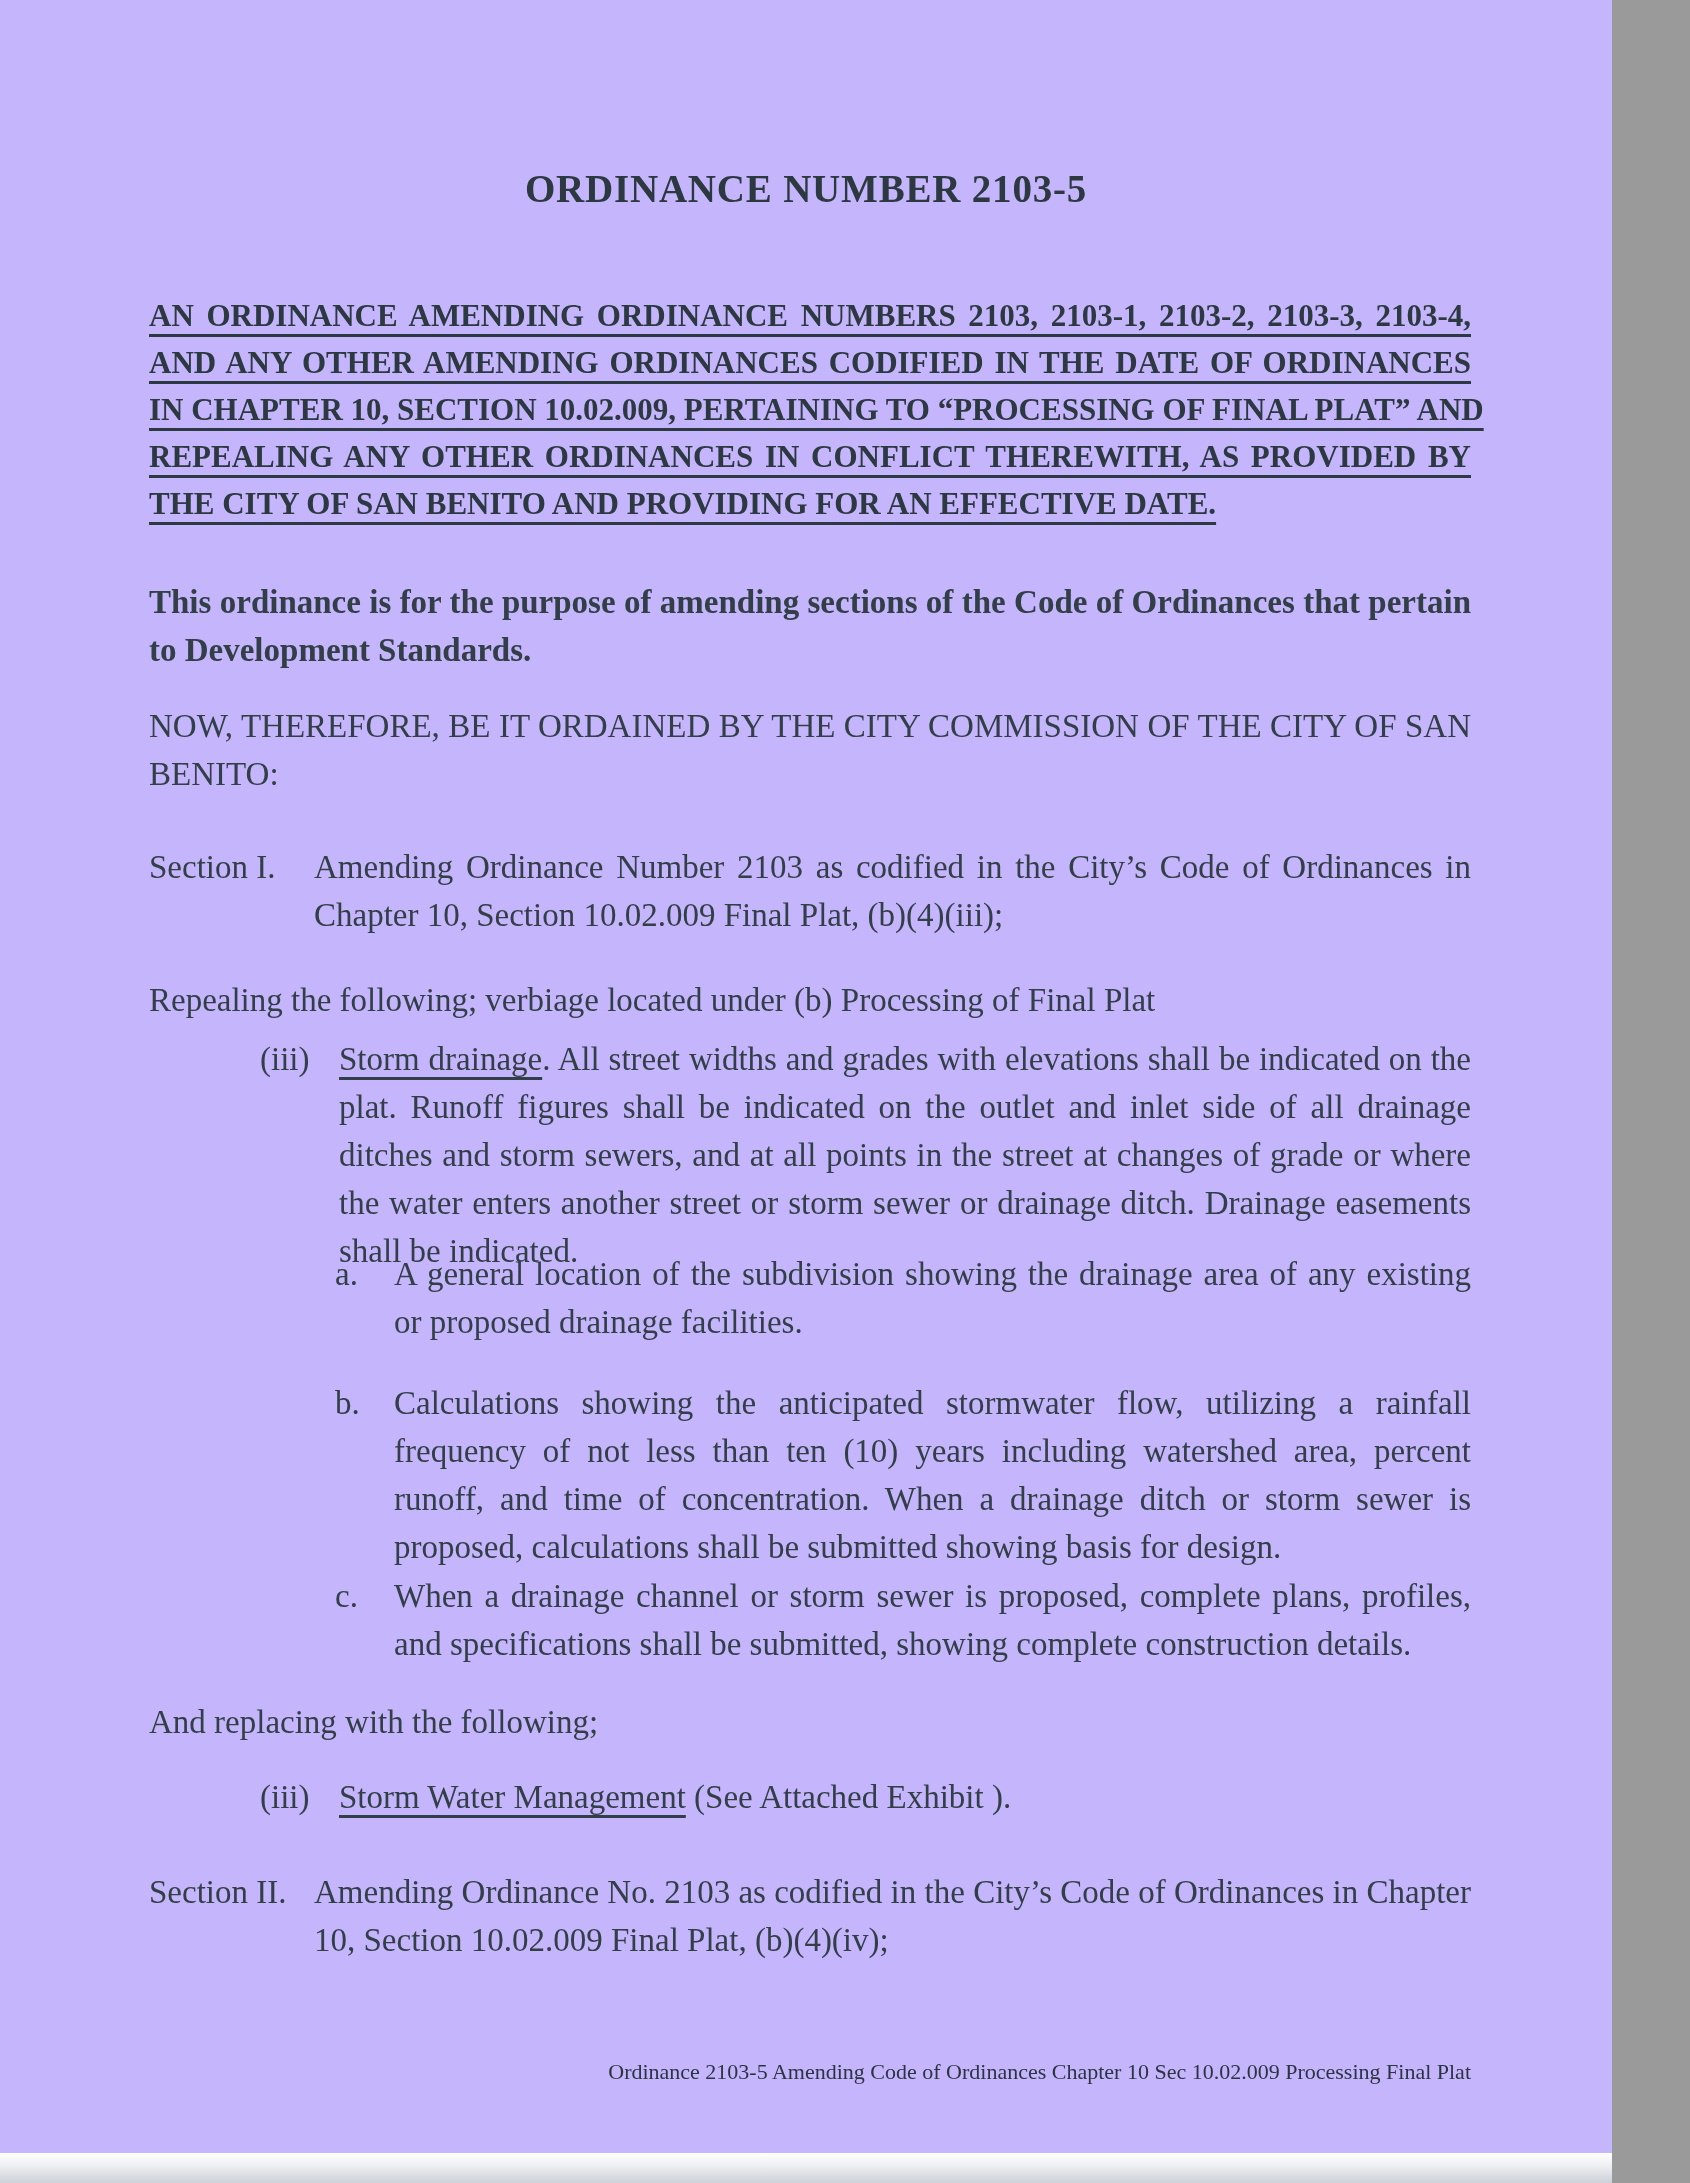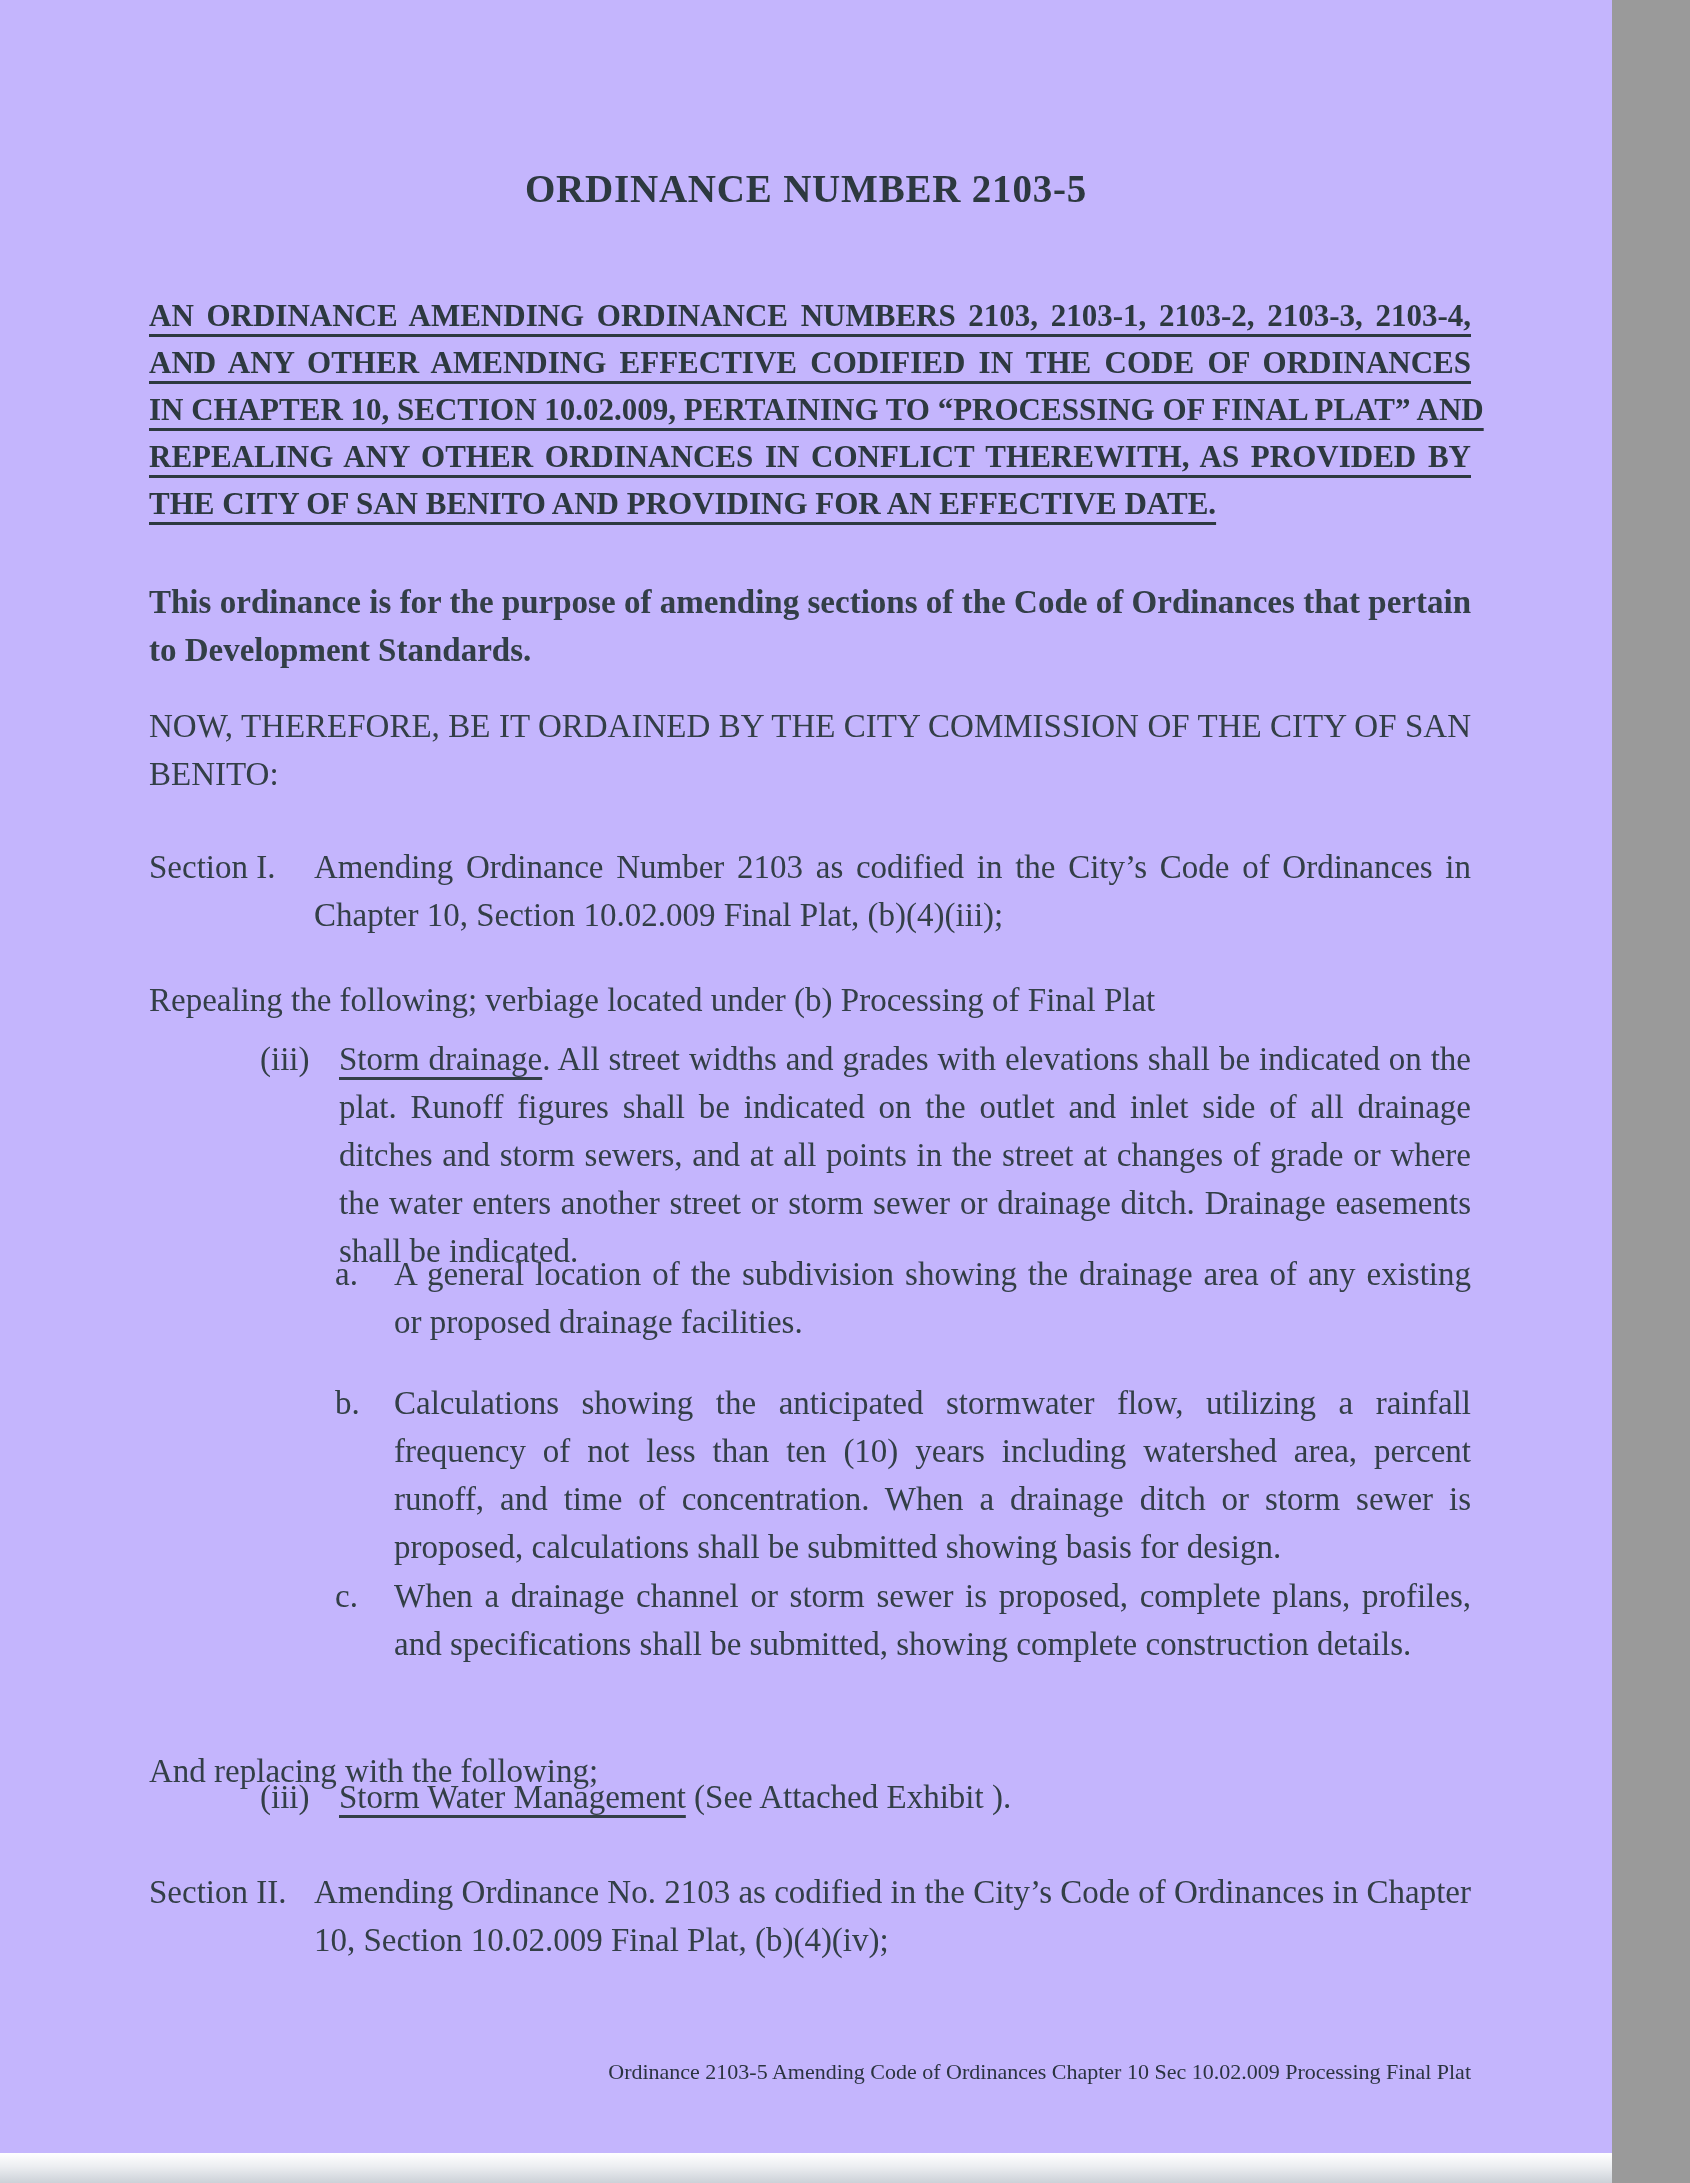--- a/index.html
+++ b/index.html
@@ -51,21 +51,21 @@
 
   .purpose { top: 578px; }
   .now { top: 702px; }
 
   .section-block { padding-left: 165px; }
   .sec-label { position: absolute; left: 0; top: 0; font-size: 33px; line-height: 48px; }
   .sec1 { top: 843px; }
   .sec2 { top: 1868px; }
 
   .repealing { top: 976px; text-align: left; }
-  .replacing { top: 1747px; text-align: left; }
+  .replacing { top: 1698px; text-align: left; }
 
   .iii-block { padding-left: 190px; }
   .iii-marker { position: absolute; left: 111px; top: 0; font-size: 33px; line-height: 48px; }
   .iii1 { top: 1035px; }
   .iii2 { top: 1773px; text-align: left; }
 
   .sub-item { padding-left: 245px; }
   .sub-marker { position: absolute; left: 186px; top: 0; font-size: 33px; line-height: 48px; }
   .sub-a { top: 1250px; }
   .sub-b { top: 1379px; }
@@ -94,21 +94,21 @@
 </style>
 </head>
 <body>
 
 <div class="page">
 
   <h1 class="abs title">ORDINANCE NUMBER 2103-5</h1>
 
   <div class="abs col caption">
     <div class="hline">AN ORDINANCE AMENDING ORDINANCE NUMBERS 2103, 2103-1, 2103-2, 2103-3, 2103-4,</div>
-    <div class="hline">AND ANY OTHER AMENDING EFFECTIVE CODIFIED IN THE CODE OF ORDINANCES</div>
+    <div class="hline">AND ANY OTHER AMENDING ORDINANCES CODIFIED IN THE DATE OF ORDINANCES</div>
     <div class="hline">IN CHAPTER 10, SECTION 10.02.009, PERTAINING TO “PROCESSING OF FINAL PLAT” AND</div>
     <div class="hline">REPEALING ANY OTHER ORDINANCES IN CONFLICT THEREWITH, AS PROVIDED BY</div>
     <div class="hline last">THE CITY OF SAN BENITO AND PROVIDING FOR AN EFFECTIVE DATE.</div>
   </div>
 
   <p class="abs col body-text bold purpose">This ordinance is for the purpose of amending sections of the Code of Ordinances that pertain to Development Standards.</p>
 
   <p class="abs col body-text now">NOW, THEREFORE, BE IT ORDAINED BY THE CITY COMMISSION OF THE CITY OF SAN BENITO:</p>
 
   <div class="abs col section-block sec1">

